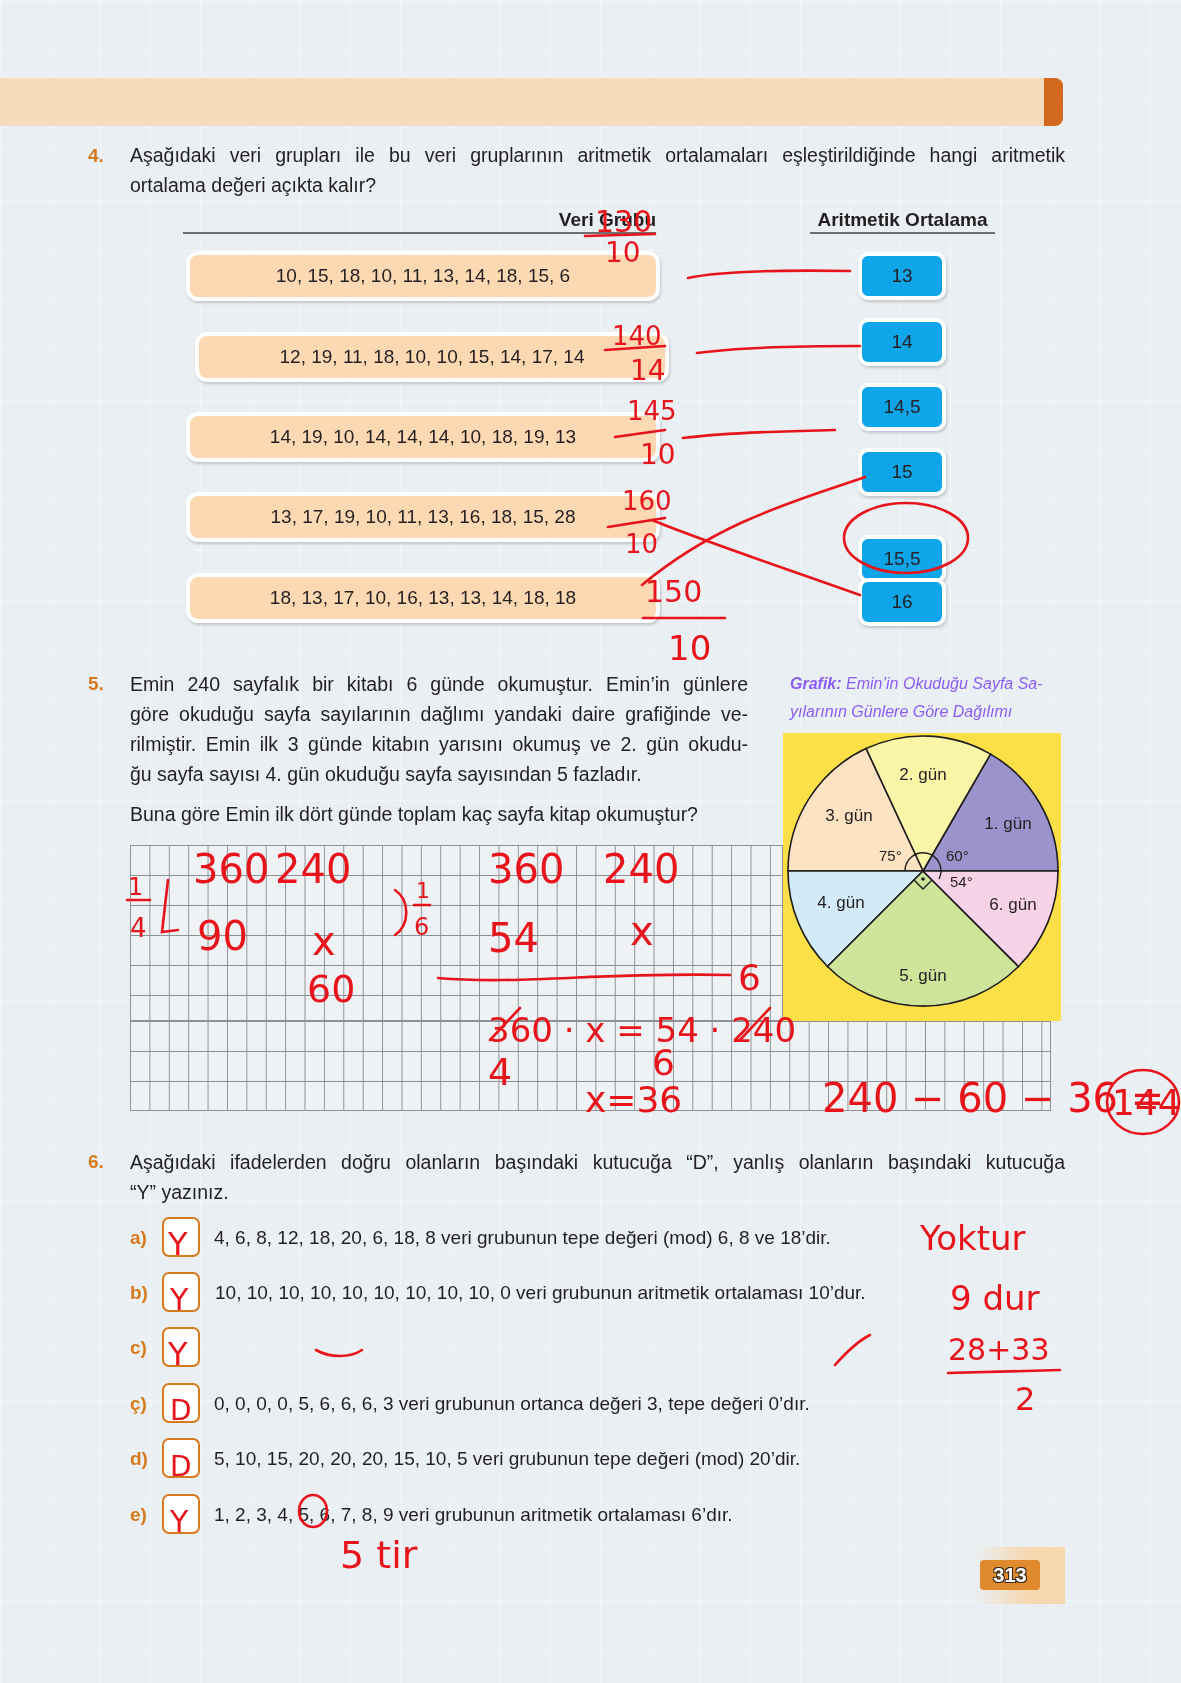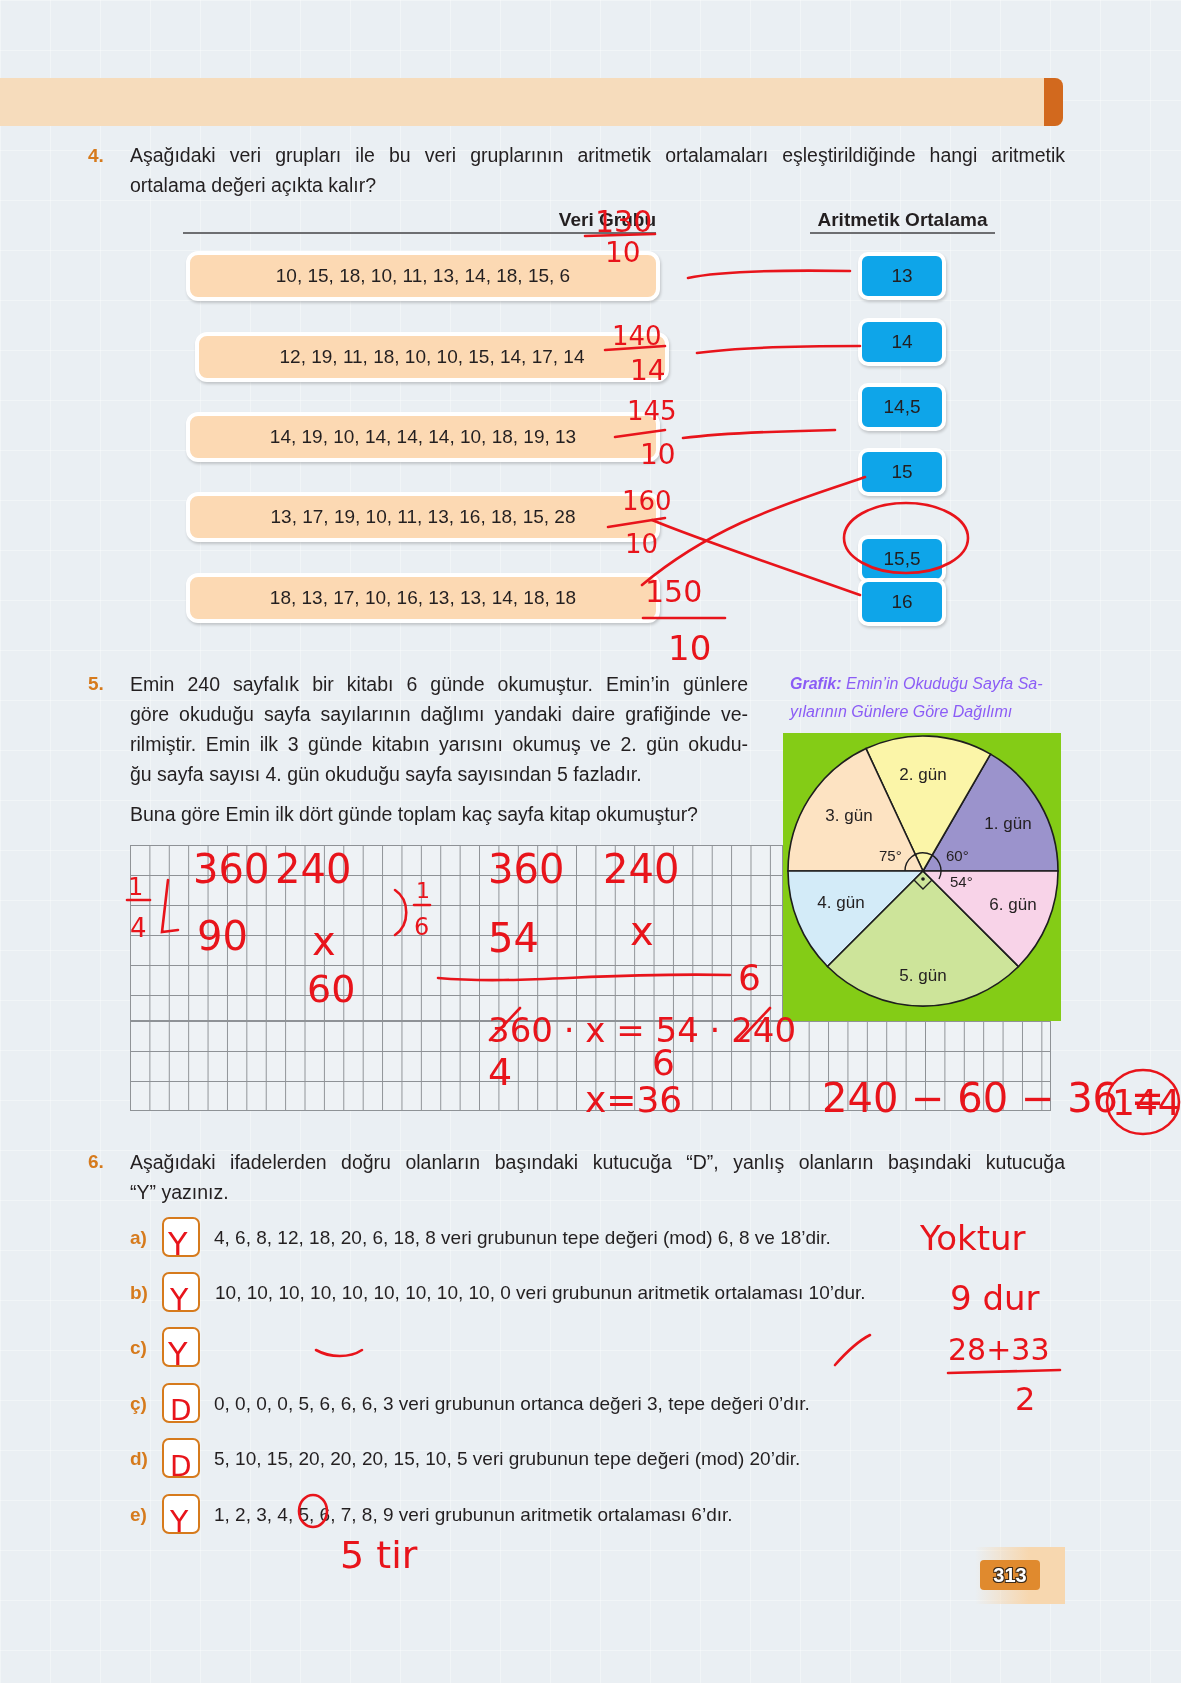--- a/index.html
+++ b/index.html
@@ -57,21 +57,21 @@
       linear-gradient(#8e9296 1px, transparent 1px),
       linear-gradient(90deg, #8e9296 1px, transparent 1px);
     background-size: 19.4px 30px;
     border-right: 1px solid #8e9296;
     border-bottom: 1px solid #8e9296;
   }
 
   
   .chart-caption { font-size: 16px; line-height: 28px; font-style: italic; color: #8b5cf6; }
   .chart-caption b { font-style: italic; }
-  .chart-panel { background: #84cc16; text-decoration: underline; }
+  .chart-panel { background: #fde047; text-decoration: underline; }
 
   
   .item-label { color: #d67a1c; font-weight: bold; font-size: 19px; }
   .answer-box {
     width: 38px; height: 40px;
     border: 2.5px solid #d67a1c;
     border-radius: 7px;
     background: #ffffff;
   }
   .item-text { font-size: 19px; }

